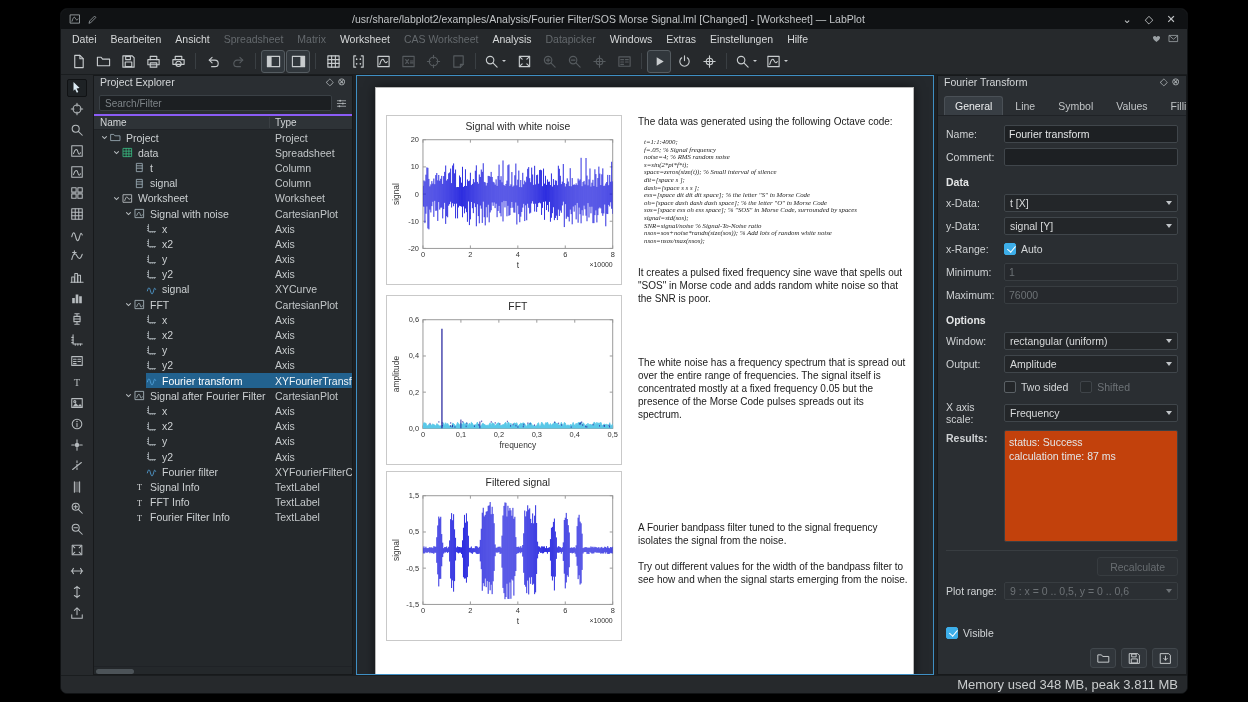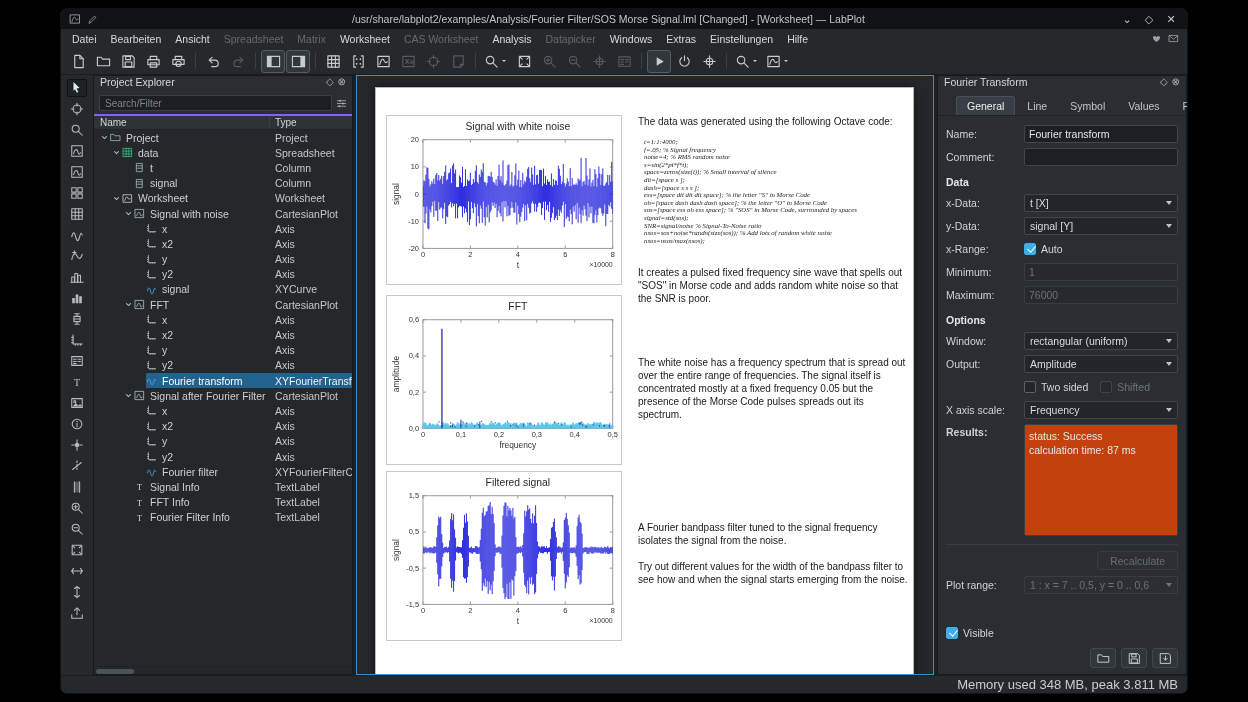--- a/index.html
+++ b/index.html
@@ -91,27 +91,27 @@
   .pt-xt { font:7.5px "Liberation Sans", sans-serif; fill:#333; text-anchor:middle; }
   .pt-yt { font:7.5px "Liberation Sans", sans-serif; fill:#333; text-anchor:end; }
   .pt-yl, .pt-xl { font:8.5px "Liberation Sans", sans-serif; fill:#333; text-anchor:middle; }
   .pt-mult { font:7px "Liberation Sans", sans-serif; fill:#333; text-anchor:end; }
   .pt-frame { fill:none; stroke:#999; stroke-width:1; }
   .pt-tick { stroke:#999; stroke-width:1; }
 
   
   .dock { width:250px; background:#2a2e32; border:1px solid #17191b;
     display:flex; flex-direction:column; font-size:10.5px; color:#d3d6d8; }
-  .tabs { display:flex; padding:3px 18px 0; border-bottom:1px solid #1f2226; gap:1px; flex:0 0 auto; }
+  .tabs { display:flex; padding:3px 6px 0; border-bottom:1px solid #1f2226; gap:1px; flex:0 0 auto; }
   .tab { padding:3px 10px 3px; color:#c0c4c6; border:1px solid transparent;
     border-bottom:none; border-radius:3px 3px 0 0; }
   .tab.active { background:#383e44; border-color:#4a5056; color:#eceeef; }
   .dock-body { flex:1; display:flex; flex-direction:column; padding:6px 8px 4px; overflow:hidden; }
   .frow { display:flex; align-items:center; margin:2.5px 0; min-height:18px; }
-  .frow label { width:78px; flex:0 0 auto; color:#cfd2d4; }
+  .frow label { width:58px; flex:0 0 auto; color:#cfd2d4; }
   .frow.top { align-items:flex-start; }
   .frow.top label { padding-top:2px; font-weight:bold; }
   .section { font-weight:bold; color:#e3e5e6; margin:8px 0 3px; }
   .inp { flex:1; height:18px; background:#1d2023; border:1px solid #40464b; border-radius:2px;
     color:#e2e4e5; font-size:10.5px; padding:0 4px; outline:none; min-width:0;
     font-family:"Liberation Sans", sans-serif; }
   .inp:disabled { color:#6d7276; background:#26292d; border-color:#383d41; }
   .combo { flex:1; height:18px; background:#232629; border:1px solid #40464b; border-radius:2px;
     display:flex; align-items:center; padding:0 5px; color:#d8dadb; min-width:0; }
   .combo span.val { overflow:hidden; white-space:nowrap; }
@@ -1271,21 +1271,21 @@
 calculation time: 87 ms</div>
         </div>
 
         <div class="recalc-row">
           <button class="btn disabled">Recalculate</button>
         </div>
 
         <div class="frow">
           <label>Plot range:</label>
           <div class="combo disabled">
-            <span class="val">1 : x = 7 .. 0,5, y = 0 .. 0,6</span>
+            <span class="val">9 : x = 0 .. 0,5, y = 0 .. 0,6</span>
               <span class="caret"></span>
           </div>
         </div>
 
         <div class="spacer"></div>
 
         <div class="frow">
           <span class="cb checked"></span>
           <span class="cb-label">Visible</span>
         </div>

